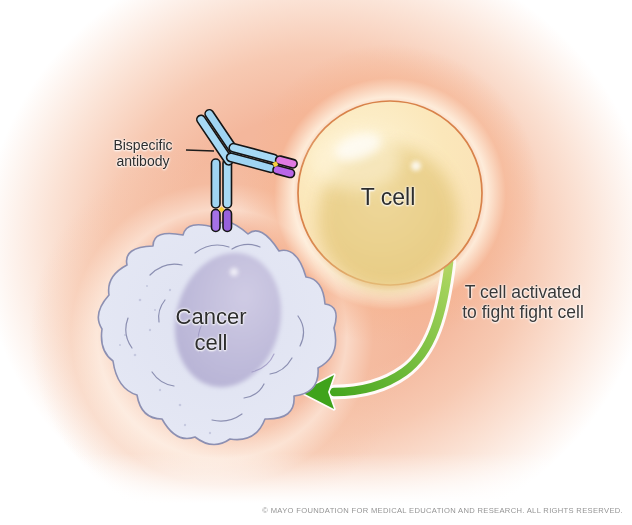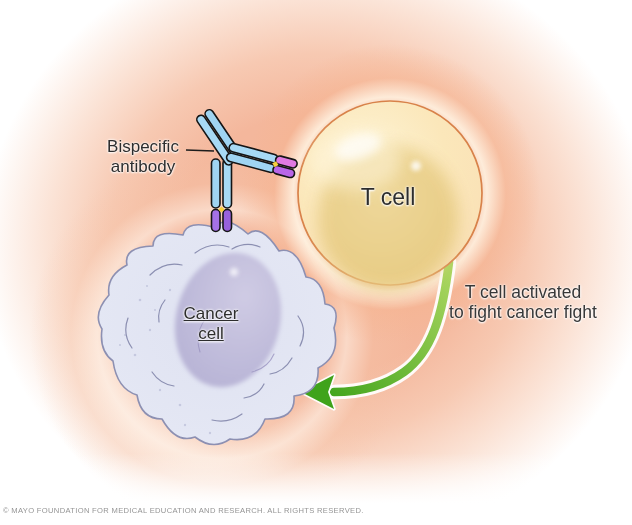--- a/index.html
+++ b/index.html
@@ -17,28 +17,28 @@
   }
   #art{position:absolute;left:0;top:0;z-index:1;}
   .lbl{
     position:absolute;z-index:2;
     color:#2d2d2d;
     text-align:center;
     white-space:pre-line;
     line-height:1.16;
     text-shadow:0 0 3px #ffffff,0 0 2px #ffffff,0 1px 2px rgba(255,255,255,.9);
   }
-  #lbl-bispecific{left:85px;top:137px;width:116px;font-size:17px;}
+  #lbl-bispecific{left:85px;top:137px;width:116px;font-size:14px;}
   #lbl-tcell{left:338px;top:184px;width:100px;font-size:23px;}
-  #lbl-cancer{left:153px;top:304px;width:116px;font-size:17px;text-decoration:underline;}
+  #lbl-cancer{left:153px;top:304px;width:116px;font-size:22px;}
   #lbl-activation{left:425px;top:282px;width:196px;font-size:17.5px;color:#383838;}
   #lbl-copyright{
     left:3px;top:506px;width:620px;
     font-size:7.6px;letter-spacing:.32px;color:#949494;
-    text-align:left;text-shadow:none;white-space:nowrap;line-height:1.2;
+    text-align:right;text-shadow:none;white-space:nowrap;line-height:1.2;
   }
 </style>
 </head>
 <body>
 
 <div id="stage">
 
   <svg id="art" width="632" height="525" viewBox="0 0 632 525">
     <defs>
       <radialGradient id="tcellFill" cx="0.38" cy="0.32" r="0.85">
@@ -158,15 +158,15 @@
 
     <line x1="186" y1="150" x2="214" y2="151" stroke="#1c1c1c" stroke-width="1.6"></line>
   </svg>
 
   <div class="lbl" id="lbl-bispecific">Bispecific
 antibody</div>
   <div class="lbl" id="lbl-tcell">T cell</div>
   <div class="lbl" id="lbl-cancer">Cancer
 cell</div>
   <div class="lbl" id="lbl-activation">T cell activated
-to fight cancer fight</div>
+to fight fight cell</div>
   <div class="lbl" id="lbl-copyright">© MAYO FOUNDATION FOR MEDICAL EDUCATION AND RESEARCH. ALL RIGHTS RESERVED.</div>
 </div>
 
 </body></html>

